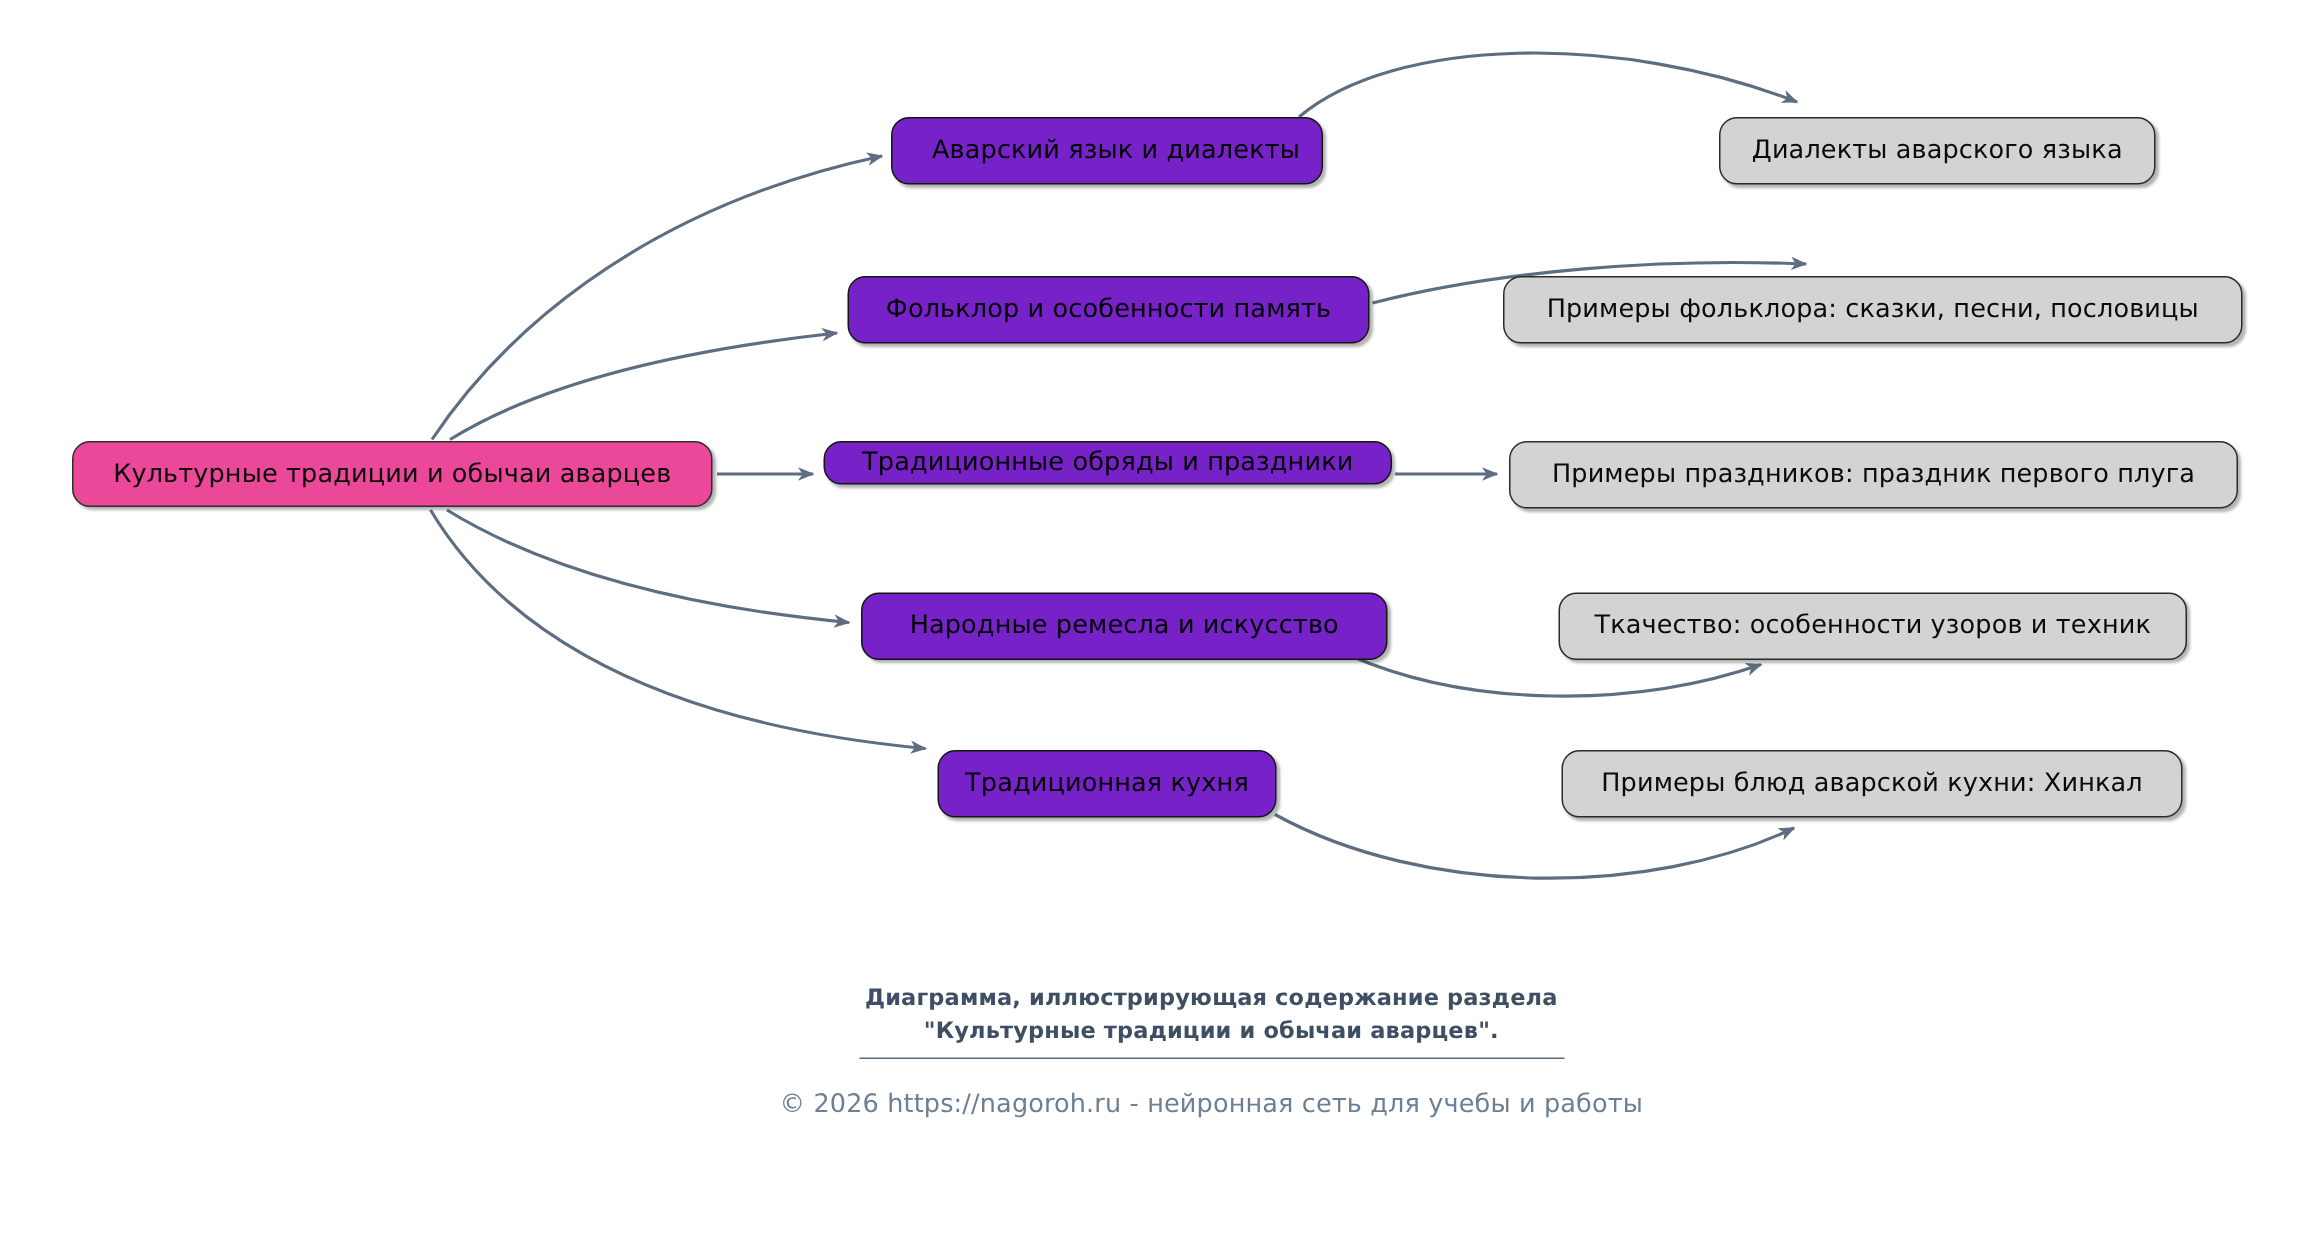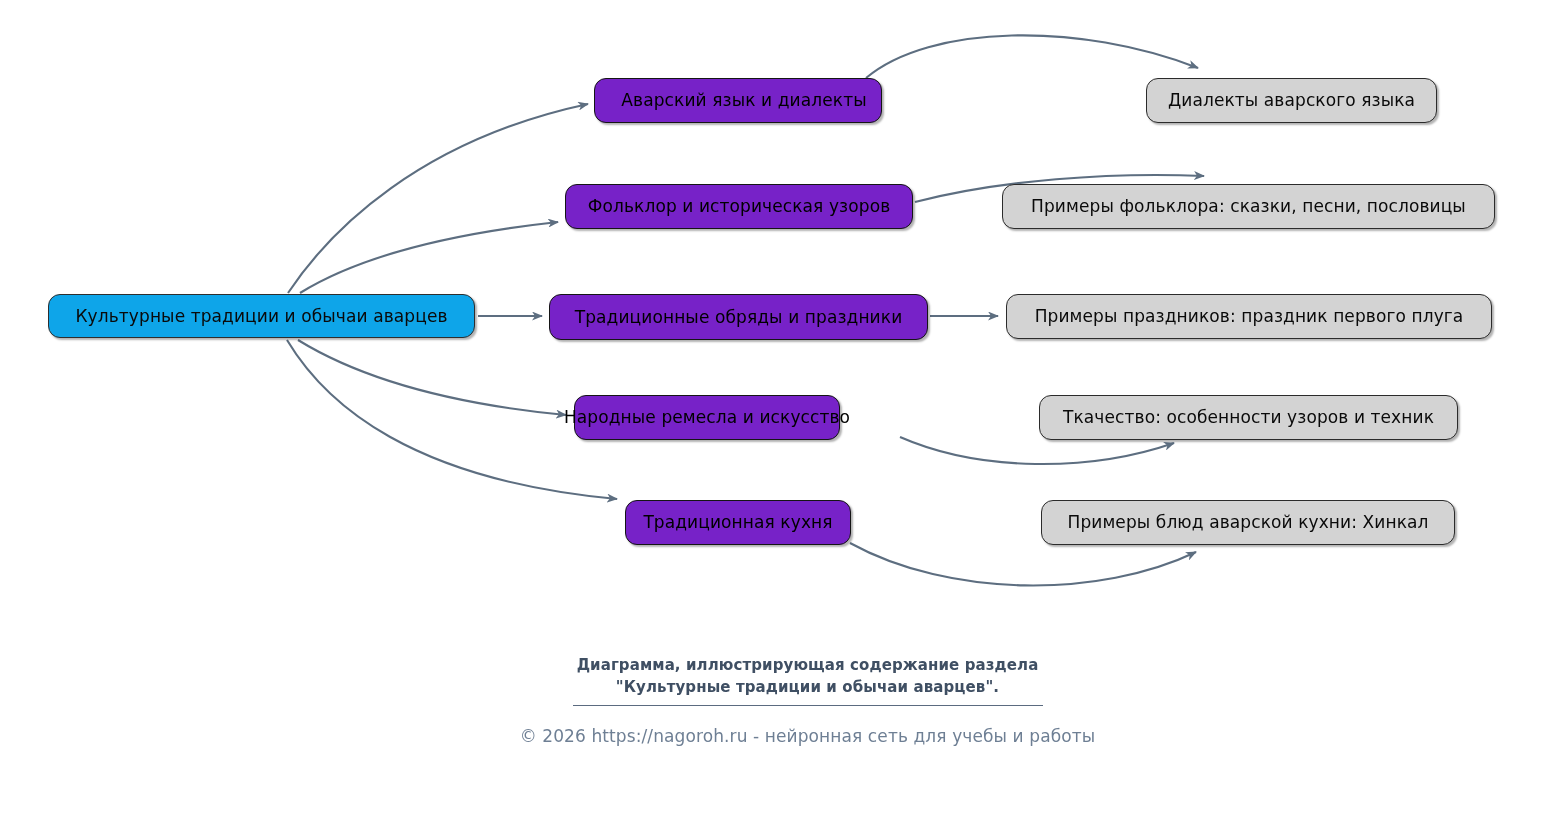--- a/index.html
+++ b/index.html
@@ -43,21 +43,21 @@
     border: 1.6px solid #1a1a1a;
     font-size: 17px;
     line-height: 1.1;
     color: #0a0a0a;
     white-space: nowrap;
     letter-spacing: 0.1px;
     box-shadow: 2px 2px 2px rgba(0,0,0,0.30);
   }
 
   .node-root {
-    background: #0ea5e9;
+    background: #ec4899;
     border-color: #2e2e2e;
   }
 
   .node-branch {
     background: #7722c8;
     border-color: #151515;
     color: #000000;
   }
 
   .node-leaf {
@@ -130,28 +130,28 @@
 
   <div class="node node-root" style="left:48px; top:294px; width:427px; height:44px;">
     <span class="node-label">Культурные традиции и обычаи аварцев</span>
   </div>
 
   <div class="node node-branch" style="left:594px; top:78px; width:288px; height:45px;padding-left:12px;">
     <span class="node-label">Аварский язык и диалекты</span>
   </div>
 
   <div class="node node-branch" style="left:565px; top:184px; width:348px; height:45px;">
-    <span class="node-label">Фольклор и историческая узоров</span>
+    <span class="node-label">Фольклор и особенности память</span>
   </div>
 
-  <div class="node node-branch" style="left:549px; top:294px; width:379px; height:46px;">
+  <div class="node node-branch" style="left:549px; top:294px; width:379px; height:29px;">
     <span class="node-label">Традиционные обряды и праздники</span>
   </div>
 
-  <div class="node node-branch" style="left:574px; top:395px; width:266px; height:45px;">
+  <div class="node node-branch" style="left:574px; top:395px; width:351px; height:45px;">
     <span class="node-label">Народные ремесла и искусство</span>
   </div>
 
   <div class="node node-branch" style="left:625px; top:500px; width:226px; height:45px;">
     <span class="node-label">Традиционная кухня</span>
   </div>
 
   <div class="node node-leaf" style="left:1104px; top:78px; width:291px; height:45px;margin-left:42px;">
     <span class="node-label">Диалекты аварского языка</span>
   </div>

